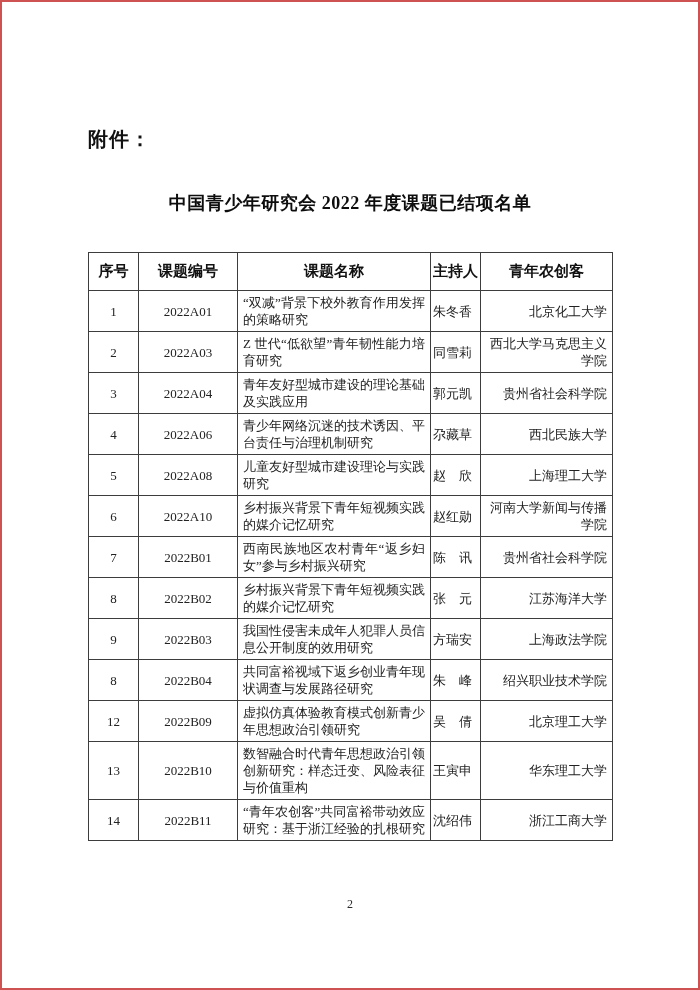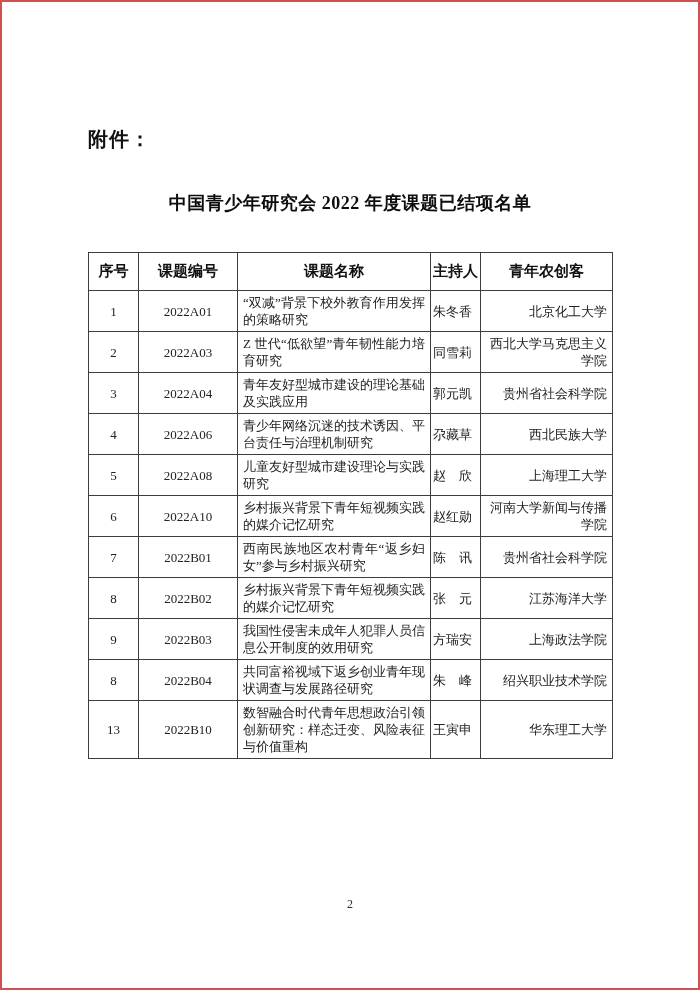--- a/index.html
+++ b/index.html
@@ -187,25 +187,39 @@
 
   <tr>
     <td class="c-no">8</td>
     <td class="c-code">2022B04</td>
     <td class="c-title">共同富裕视域下返乡创业青年现状调查与发展路径研究</td>
     <td class="c-host">朱　峰</td>
     <td class="c-org">绍兴职业技术学院</td>
   </tr>
 
 
+  <tr>
+    <td class="c-no">12</td>
+    <td class="c-code">2022B09</td>
+    <td class="c-title">虚拟仿真体验教育模式创新青少年思想政治引领研究</td>
+    <td class="c-host">吴　倩</td>
+    <td class="c-org">北京理工大学</td>
+  </tr>
 
   <tr>
     <td class="c-no">13</td>
     <td class="c-code">2022B10</td>
     <td class="c-title">数智融合时代青年思想政治引领创新研究：样态迁变、风险表征与价值重构</td>
     <td class="c-host">王寅申</td>
     <td class="c-org">华东理工大学</td>
   </tr>
 
+  <tr>
+    <td class="c-no">14</td>
+    <td class="c-code">2022B11</td>
+    <td class="c-title">“青年农创客”共同富裕带动效应研究：基于浙江经验的扎根研究</td>
+    <td class="c-host">沈绍伟</td>
+    <td class="c-org">浙江工商大学</td>
+  </tr>
 </tbody>
 </table>
 
 <div class="page-number">2</div>
 
 </body></html>

